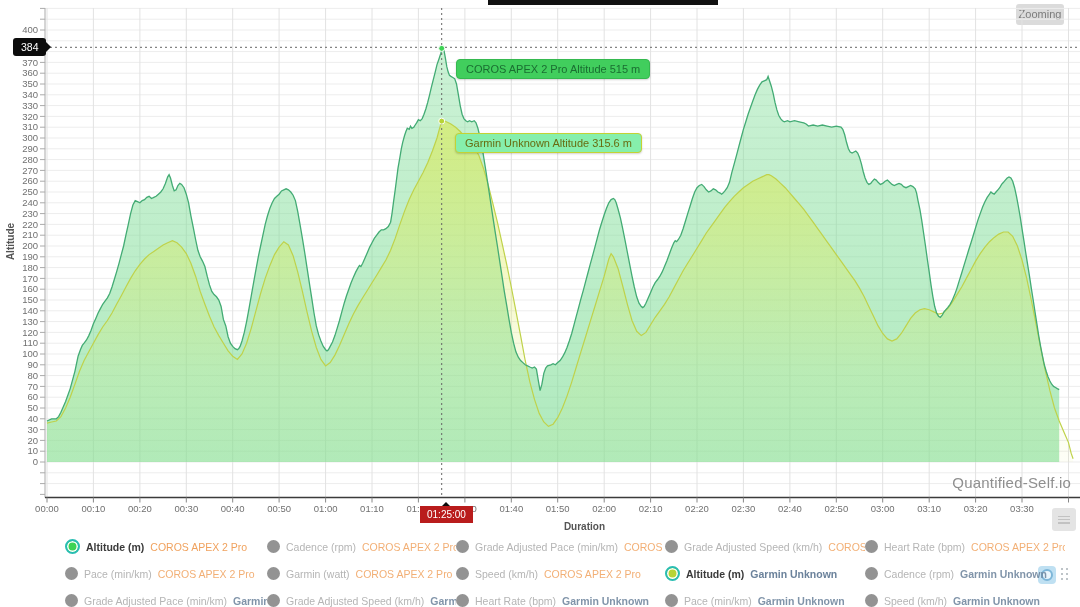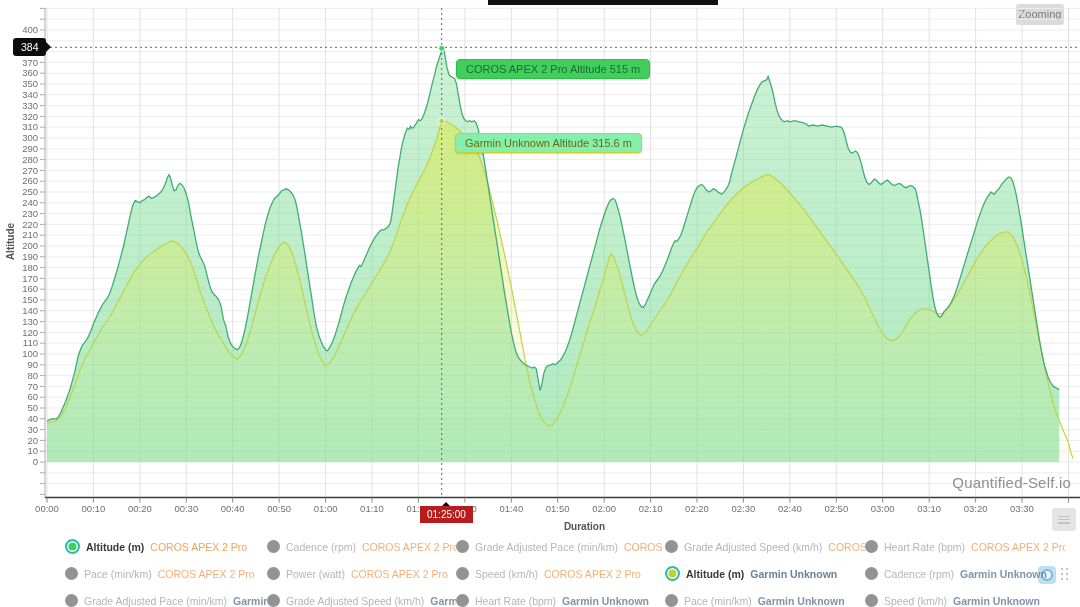--- a/index.html
+++ b/index.html
@@ -357,21 +357,21 @@
         <span class="lmetric">Heart Rate (bpm)</span>
         <span class="ldevice dev-coros" style="opacity: 0.85;">COROS APEX 2 Pro</span>
       </div>
       <div class="litem">
         <span class="mk" style="background: rgb(147, 147, 147);"></span>
         <span class="lmetric">Pace (min/km)</span>
         <span class="ldevice dev-coros" style="opacity: 0.85;">COROS APEX 2 Pro</span>
       </div>
       <div class="litem">
         <span class="mk" style="background: rgb(147, 147, 147);"></span>
-        <span class="lmetric">Power (watt)</span>
+        <span class="lmetric">Garmin (watt)</span>
         <span class="ldevice dev-coros" style="opacity: 0.85;">COROS APEX 2 Pro</span>
       </div>
       <div class="litem">
         <span class="mk" style="background: rgb(147, 147, 147);"></span>
         <span class="lmetric">Speed (km/h)</span>
         <span class="ldevice dev-coros" style="opacity: 0.85;">COROS APEX 2 Pro</span>
       </div>
       <div class="litem active">
         <span class="mk active" style="background: rgb(184, 212, 53);"></span>
         <span class="lmetric">Altitude (m)</span>

